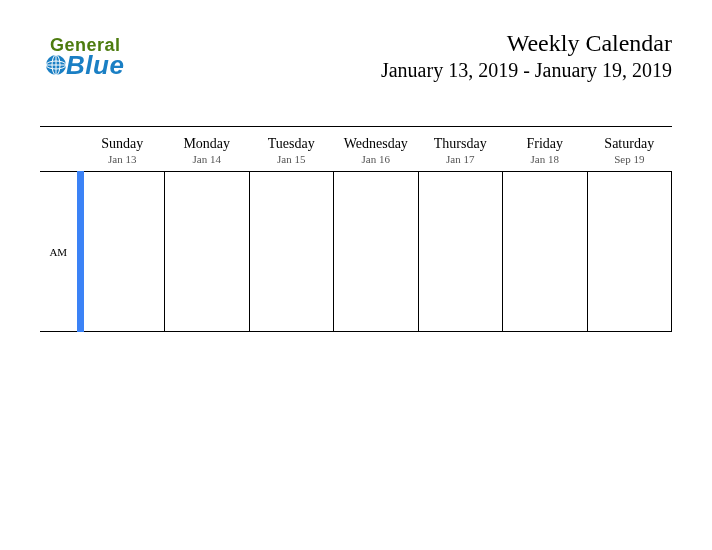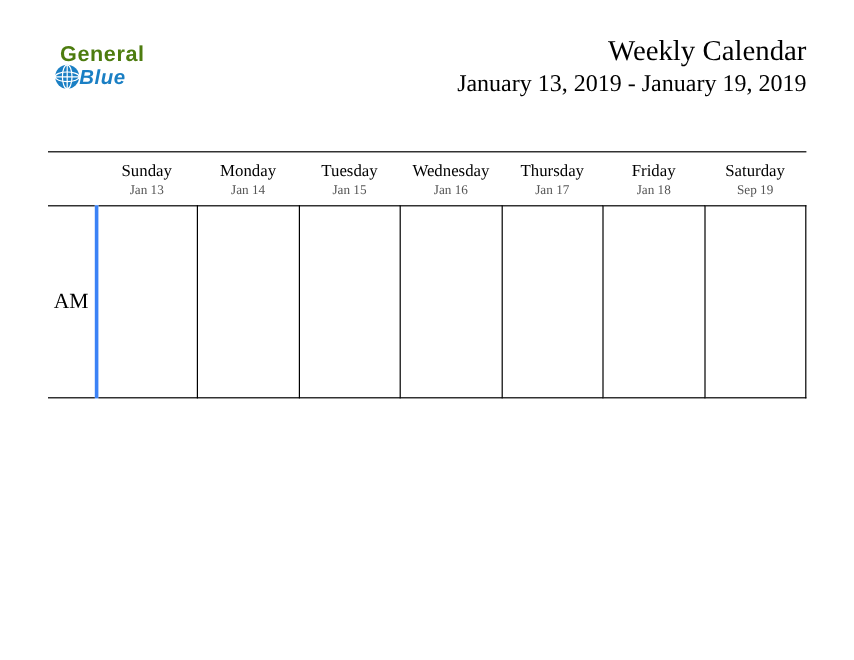--- a/index.html
+++ b/index.html
@@ -35,21 +35,21 @@
     align-items: center;
     margin-top: -2px;
   }
   .logo-globe {
     width: 24px;
     height: 24px;
     margin-left: -6px;
     margin-right: -2px;
   }
   .logo-blue {
-    font-size: 17px;
+    font-size: 26px;
     color: #1a7fc4;
     font-style: italic;
     letter-spacing: 0.5px;
   }
   .title-block {
     text-align: right;
   }
   .title {
     font-size: 24px;
     font-weight: normal;
@@ -88,26 +88,26 @@
     display: block;
   }
   .day-date {
     font-size: 11px;
     color: #555;
     display: block;
     margin-top: 1px;
   }
   td.period-label {
     border-top: 1px solid #000;
-    border-right: 3px solid #3b82f6;
+    border-right: 7px solid #3b82f6;
     border-bottom: 1px solid #000;
     border-left: none;
     text-align: center;
     vertical-align: middle;
-    font-size: 18px;
+    font-size: 11px;
     height: 160px;
   }
   td.day-cell {
     border: 1px solid #000;
     height: 160px;
     vertical-align: top;
   }
   tr.pm-row td.period-label,
   tr.pm-row td.day-cell {
     border-top: none;

